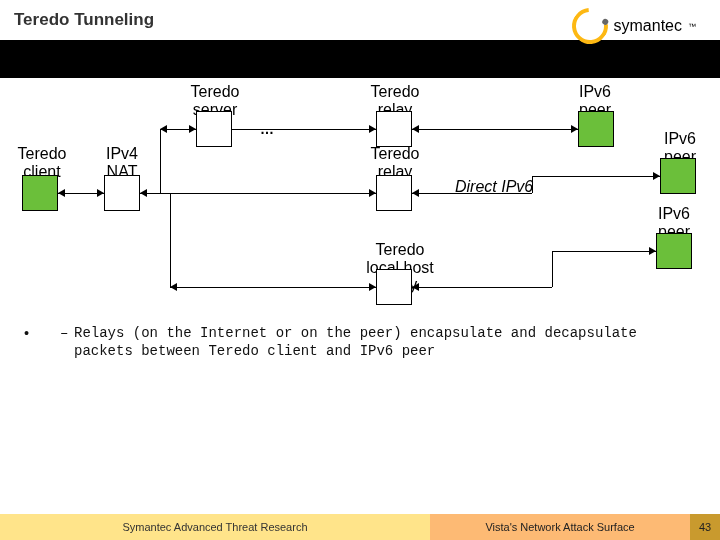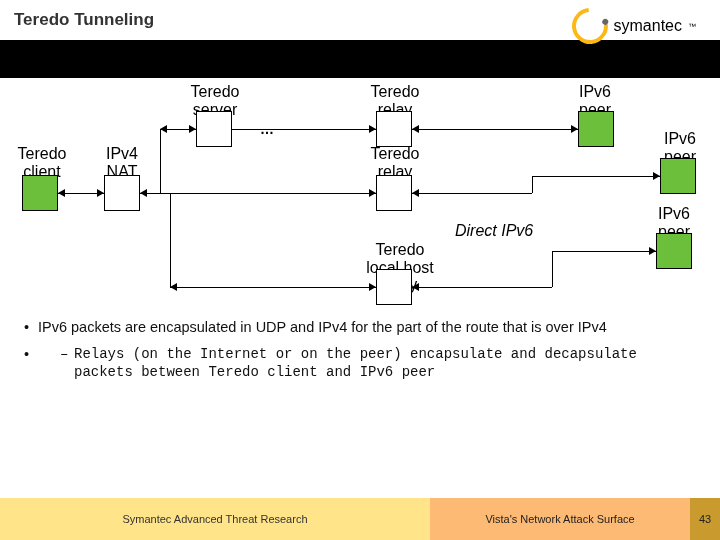--- a/index.html
+++ b/index.html
@@ -15,31 +15,31 @@
   .diagram { position: absolute; top: 85px; left: 20px; width: 680px; height: 215px; }
   .node { position: absolute; width: 36px; height: 36px; background: #fff; border: 1px solid #000; }
   .node.green { background: #6bbf3a; }
   .nlabel { position: absolute; font-size: 16px; color: #000; text-align: center; line-height: 1.1; }
   .line { position: absolute; background: #000; }
   .hline { height: 1px; }
   .vline { width: 1px; }
   .arrow-r { position: absolute; width: 0; height: 0; border-top: 4px solid transparent; border-bottom: 4px solid transparent; border-left: 7px solid #000; }
   .arrow-l { position: absolute; width: 0; height: 0; border-top: 4px solid transparent; border-bottom: 4px solid transparent; border-right: 7px solid #000; }
   .dots { position: absolute; font-size: 14px; letter-spacing: 3px; font-weight: bold; }
-  .italic { font-style: italic; margin-top: 44px; }
+  .italic { font-style: italic; }
 
   .content { position: absolute; top: 318px; left: 20px; right: 20px; font-size: 14.5px; color: #111; }
   .content ul { list-style: none; }
   .content > ul > li { margin-bottom: 8px; padding-left: 18px; position: relative; line-height: 1.3; }
   .content > ul > li::before { content: "•"; position: absolute; left: 4px; }
   .sub { margin-top: 6px; font-family: Liberation Mono, monospace; }
   .sub li { padding-left: 36px; position: relative; font-size: 14px; line-height: 1.3; }
   .sub li::before { content: "–"; position: absolute; left: 22px; }
 
-  .footer { position: absolute; bottom: 0; left: 0; right: 0; height: 42px; display: flex; font-size: 11px; }
+  .footer { position: absolute; bottom: 0; left: 0; right: 0; height: 26px; display: flex; font-size: 11px; }
   .footer .seg1 { flex: 1; background: #ffe48a; display: flex; align-items: center; justify-content: center; color: #333; }
   .footer .seg2 { width: 260px; background: #fdba74; display: flex; align-items: center; justify-content: center; color: #222; }
   .footer .seg3 { width: 30px; background: #c99a2e; display: flex; align-items: center; justify-content: center; color: #222; }
 </style>
 </head>
 <body>
 
 <div class="header">
   <div class="title">Teredo Tunneling</div>
   <div class="header-bar"></div>
@@ -116,21 +116,20 @@
   <div class="line hline" style="top:202px;left:392px;width:140px;"></div>
   <div class="line vline" style="top:166px;left:532px;height:36px;"></div>
   <div class="line hline" style="top:166px;left:532px;width:104px;"></div>
   <div class="arrow-r" style="top:162px;left:629px;"></div>
   <div class="arrow-l" style="top:198px;left:392px;"></div>
 
 </div>
 
 <div class="content">
   <ul>
-    <li>IPv6 packets are encapsulated in UDP and IPv4 for the part of the route that is over IPv4</li>
     <li>
       <ul class="sub">
         <li>Relays (on the Internet or on the peer) encapsulate and decapsulate packets between Teredo client and IPv6 peer</li>
       </ul>
     </li>
   </ul>
 </div>
 
 <div class="footer">
   <div class="seg1">Symantec Advanced Threat Research</div>

